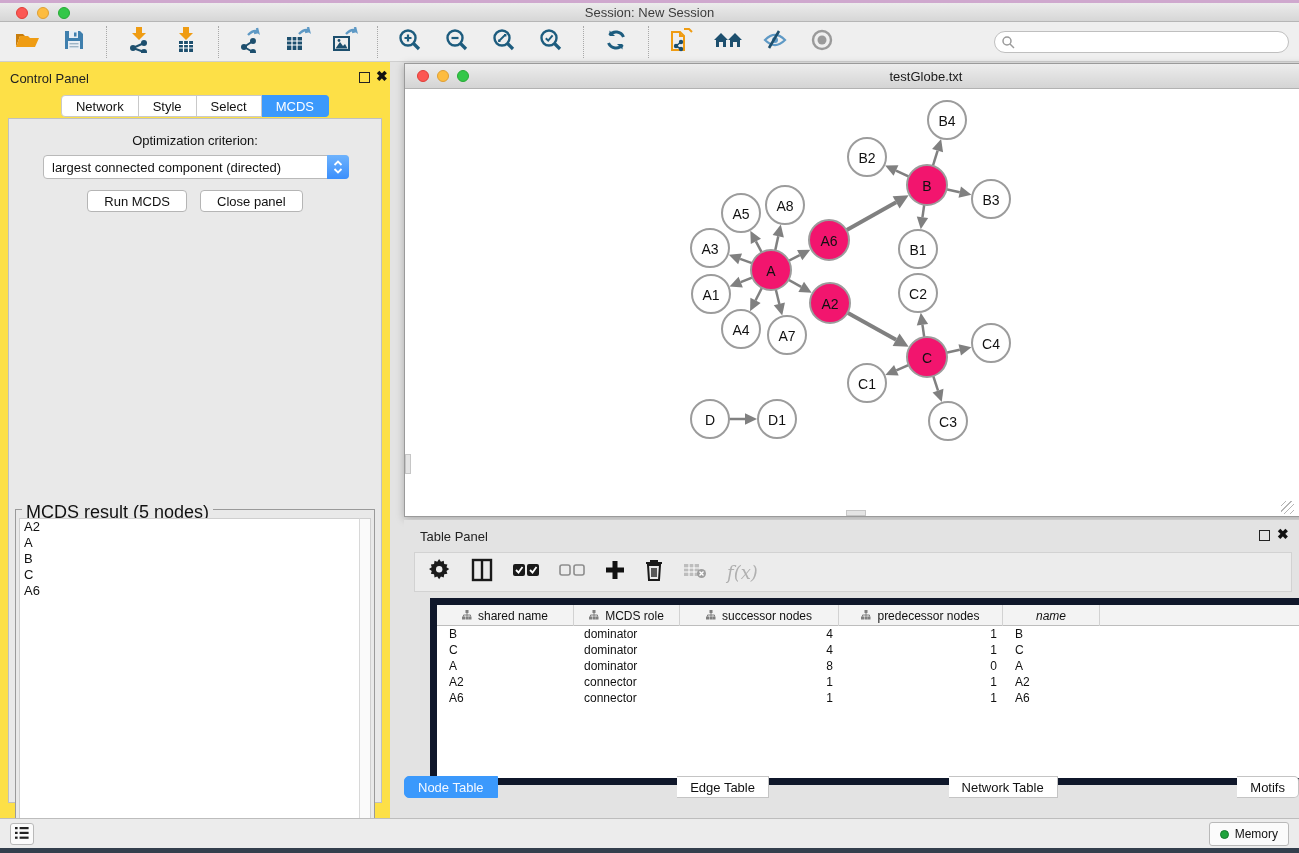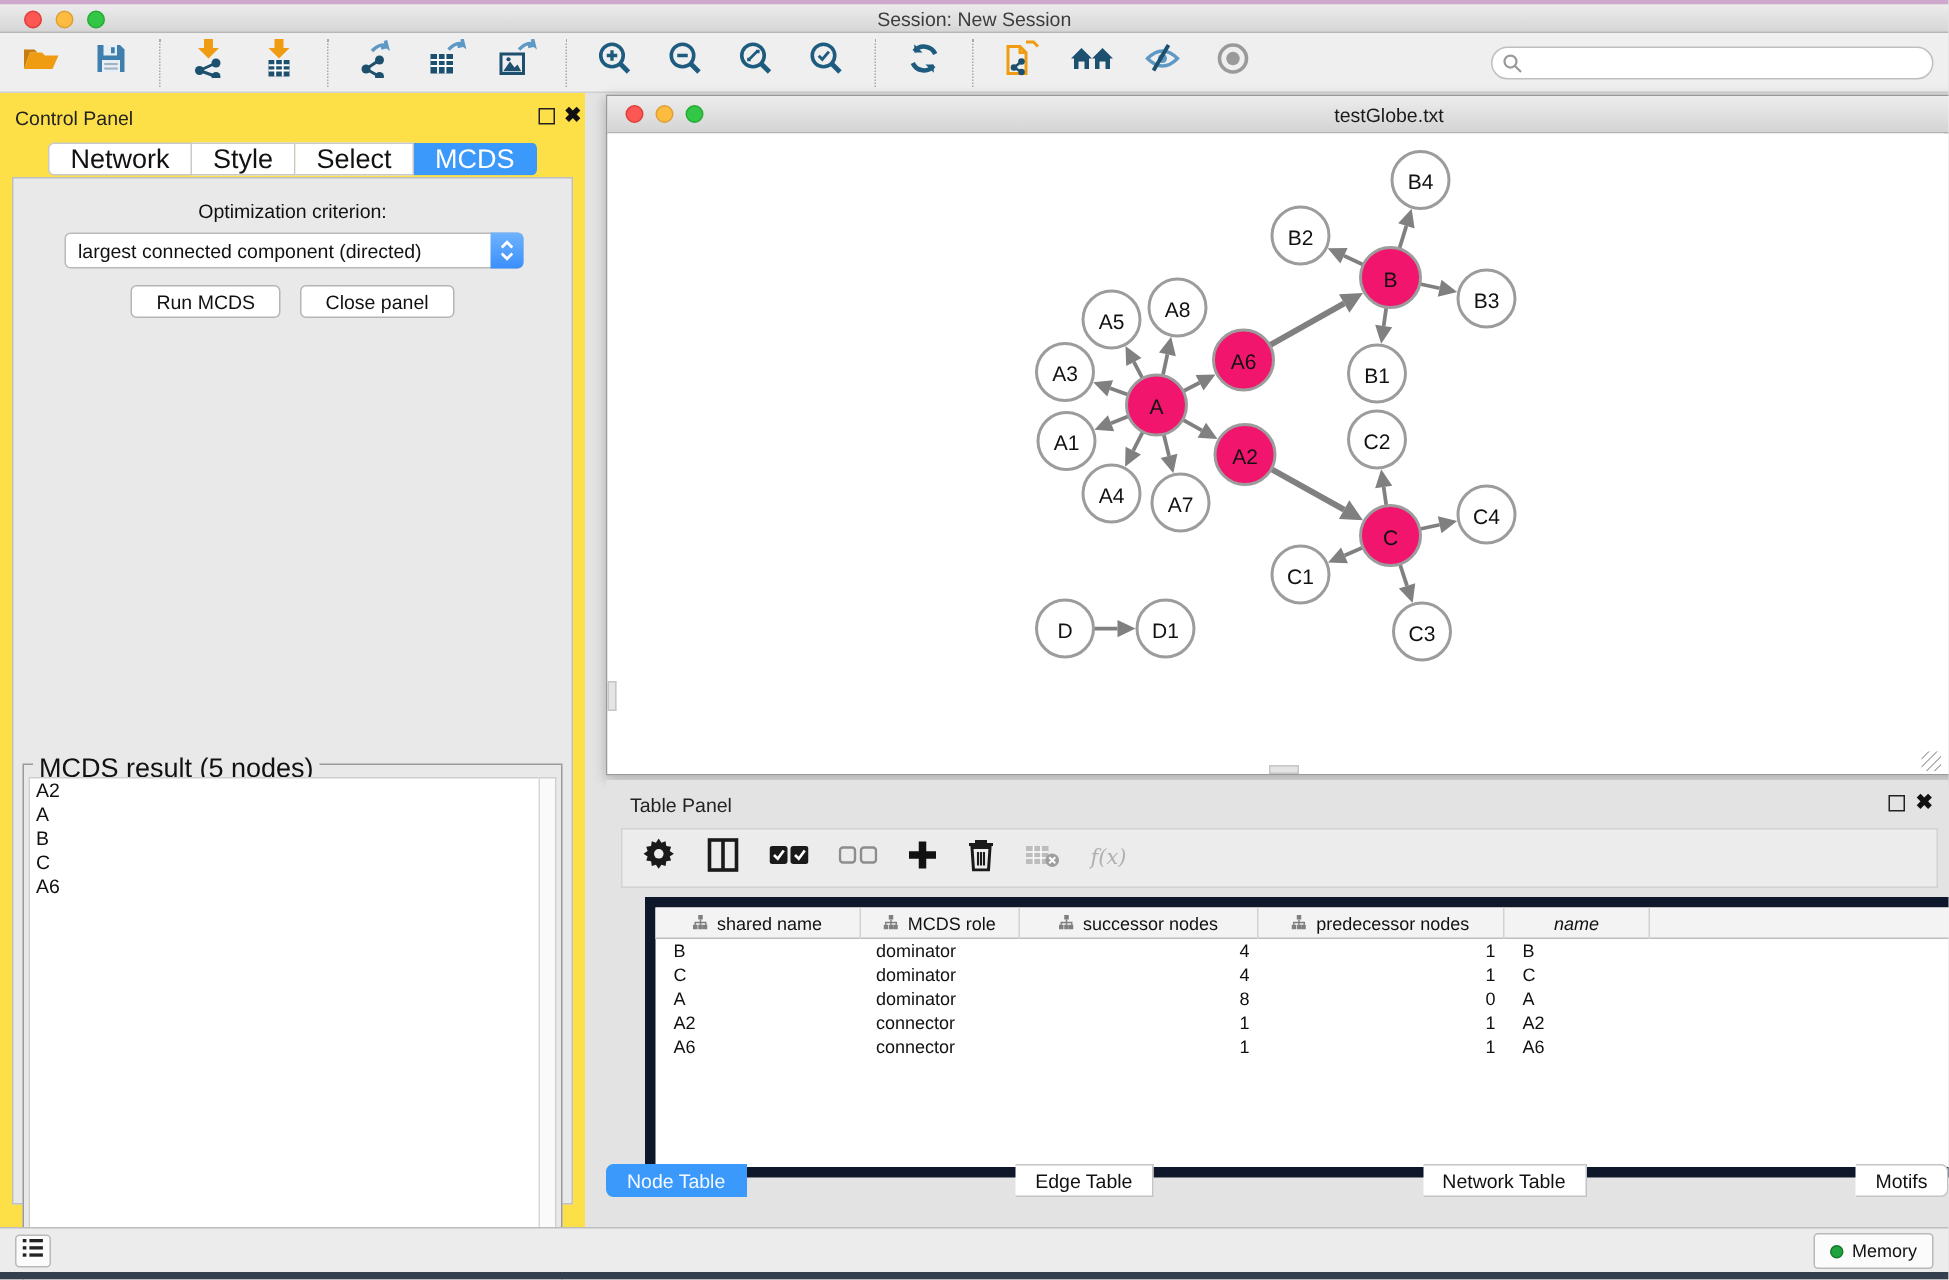--- a/index.html
+++ b/index.html
@@ -29,21 +29,21 @@
   .search-glass { position:absolute; left:7px; top:4px; }
 
   
   .control-panel { left:0; top:62px; width:390px; height:756px; background:#fde047; }
   .panel-head { position:absolute; left:0; top:0; width:100%; height:30px; }
   .panel-title { position:absolute; left:10px; top:9px; font-size:13px; color:#222; }
   .float-btn { position:absolute; top:10px; width:11px; height:11px; border:1.5px solid #222; }
   .close-x { position:absolute; top:7px; font-size:14px; font-weight:bold; color:#111; line-height:14px; }
   .cp-tabs { position:absolute; left:0; top:33px; width:390px; display:flex; justify-content:center; }
   .cp-tab { height:22px; padding:0 14px; background:#fff; border:1px solid #c9c9c9; border-left:none;
-    font-size:18px; display:flex; align-items:center; color:#111; }
+    font-size:13px; display:flex; align-items:center; color:#111; }
   .cp-tab:first-child { border-left:1px solid #c9c9c9; border-radius:4px 0 0 4px; }
   .cp-tab:last-child { border-radius:0 4px 4px 0; }
   .cp-tab.active { background:#3b99fc; border-color:#3b99fc; color:#fff; }
   .cp-content { position:absolute; left:8px; top:56px; width:374px; height:685px;
     background:#e9e9e9; border:1px solid #c0c0c0; }
   .opt-label { position:absolute; left:0; top:14px; width:100%; text-align:center; font-size:13px; color:#111; }
   .criterion { position:absolute; left:34px; top:36px; width:306px; height:24px; background:#fff;
     border:1px solid #b9b9b9; border-radius:4px; display:flex; align-items:center; }
   .criterion-text { flex:1; font-size:13px; color:#111; padding-left:8px; white-space:nowrap; }
   .stepper { width:22px; height:24px; margin:-1px -1px 0 0; background:linear-gradient(#6eb3fd,#3b8ffc);
@@ -78,21 +78,21 @@
   .split-handle-bottom { position:absolute; left:441px; top:421px; width:20px; height:6px;
     background:#e4e4e4; border:1px solid #c6c6c6; }
   .resize-grip { position:absolute; right:2px; bottom:2px; width:13px; height:13px;
     background:repeating-linear-gradient(135deg, transparent 0 3px, #b5b5b5 3px 4px); }
 
   
   .table-panel { left:404px; top:520px; width:895px; height:298px; background:#e3e3e3; }
   .tp-toolbar { position:absolute; left:10px; top:32px; width:878px; height:40px; background:#ececec;
     border:1px solid #d2d2d2; display:flex; align-items:center; gap:20px; padding-left:14px; }
   .tp-btn { display:flex; align-items:center; justify-content:center; }
-  .fx { font-family:"DejaVu Serif", serif; font-style:italic; font-size:14px; color:#b0b0b0; }
+  .fx { font-family:"DejaVu Serif", serif; font-style:italic; font-size:18px; color:#b0b0b0; }
   .node-table { position:absolute; left:10px; top:78px; width:878px; height:187px; background:#fff;
     border:7px solid #0f172a;margin-left:16px; }
   .thead { display:flex; height:21px; background:#f3f3f3; border-bottom:1px solid #bdbdbd; }
   .th { display:flex; align-items:center; justify-content:center; gap:6px; font-size:12px; color:#111;
     border-right:1px solid #d2d2d2; height:21px; }
   .th:last-child { border-right:none; }
   .tr { display:flex; height:16px; }
   .td { font-size:12px; color:#111; line-height:16px; white-space:nowrap; }
   .td0 { padding-left:12px; } .td1 { padding-left:10px; }
   .td2,.td3 { text-align:right; padding-right:6px; } .td4 { padding-left:12px; }

